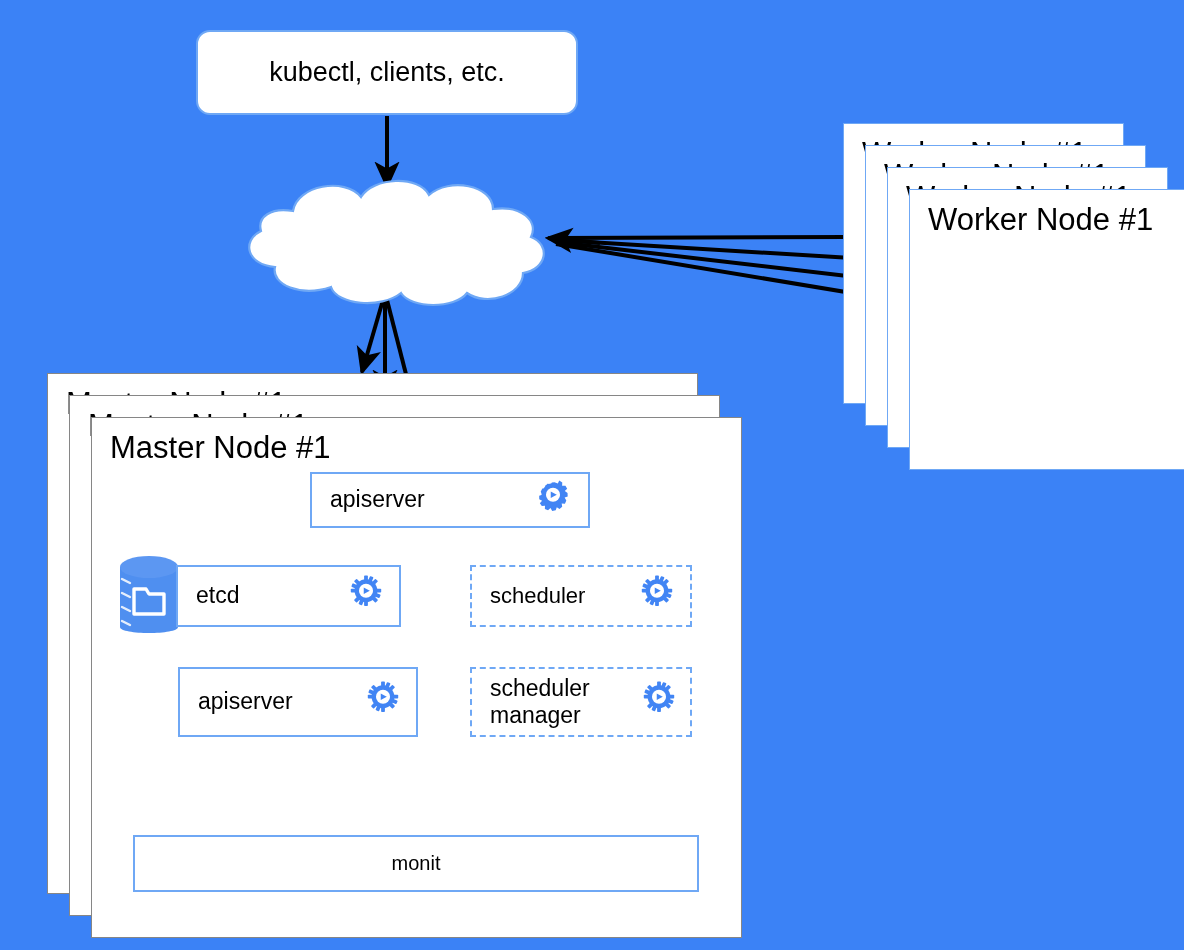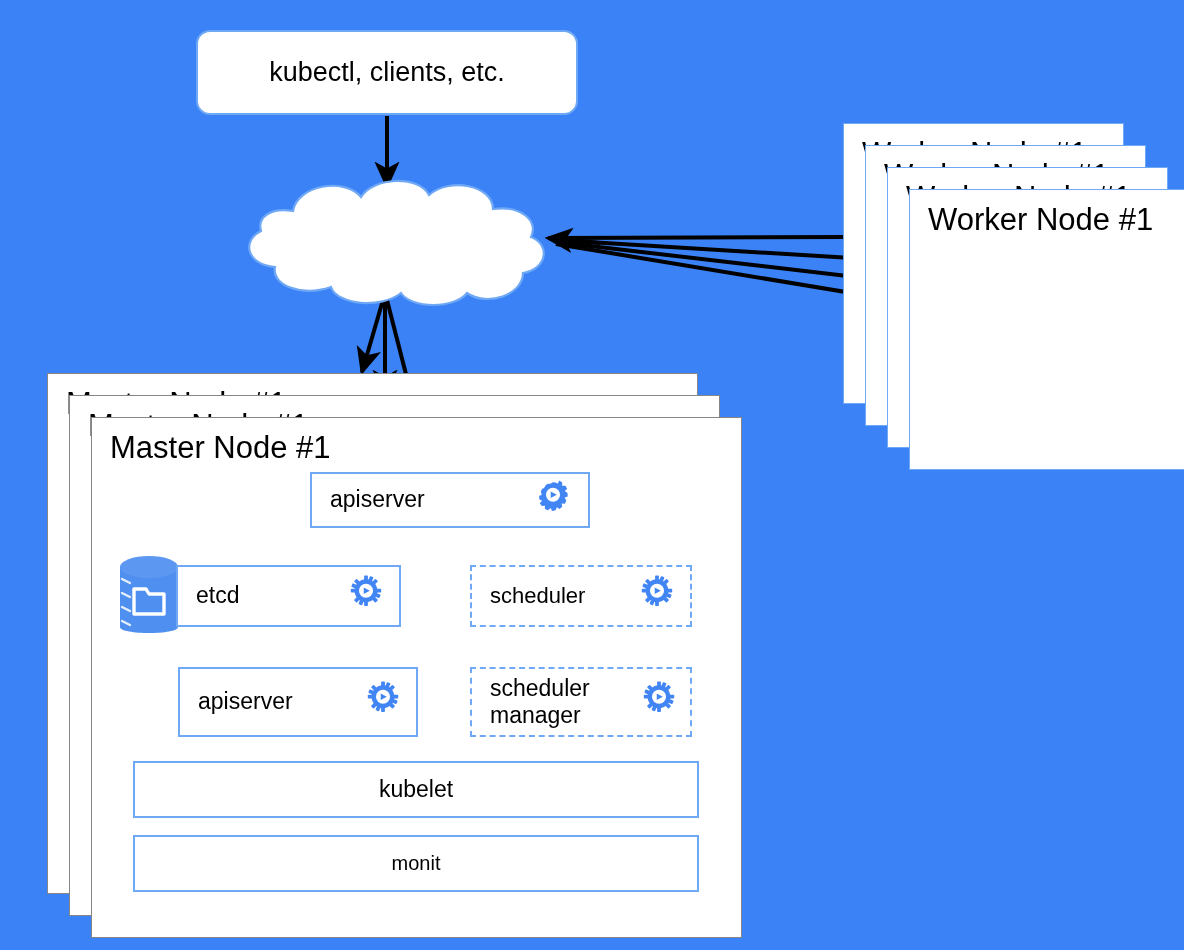--- a/index.html
+++ b/index.html
@@ -314,21 +314,18 @@
           <rect x="45" y="68" width="10" height="16" rx="2" transform="rotate(22.5 50 44)"></rect>
           <rect x="10" y="39" width="16" height="10" rx="2" transform="rotate(22.5 50 44)"></rect>
           <rect x="74" y="39" width="16" height="10" rx="2" transform="rotate(22.5 50 44)"></rect>
         </g>
         <circle cx="50" cy="44" r="18.5" fill="#ffffff"></circle>
         <path d="M44 35.5 L60 44 L44 52.5 Z" fill="#4285f4"></path>
       </svg>
     </span>
   </div>
 
-  <div id="kubelet" class="node blue-box">
-    <span class="label label-center">kubelet</span>
-  </div>
 
   <div id="monit" class="node blue-box">
     <span class="label label-center">monit</span>
   </div>
 
 </div>
 
 </body></html>

